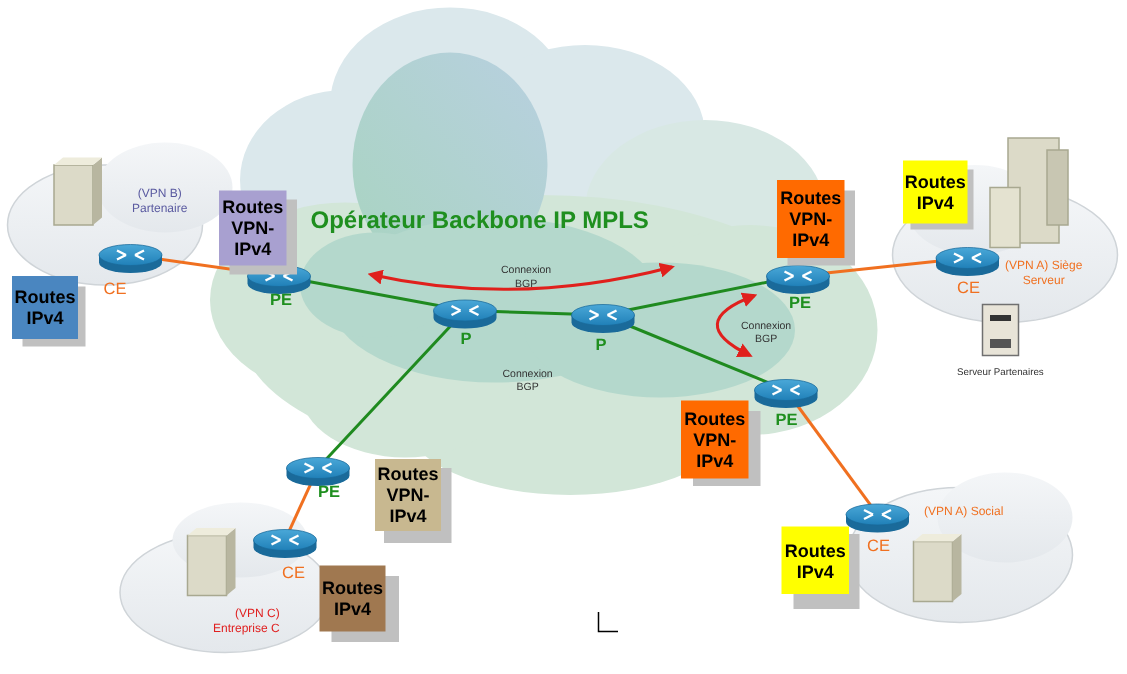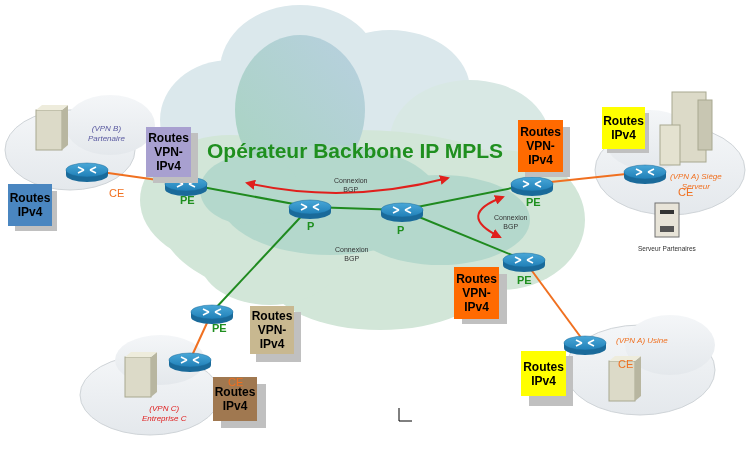--- a/index.html
+++ b/index.html
@@ -3,24 +3,24 @@
 <meta charset="utf-8">
 <style>
   html, body { margin: 0; padding: 0; background: #ffffff; }
   body { width: 751px; height: 449px; position: relative; overflow: hidden; font-family: "Liberation Sans", sans-serif; }
   #diagram { position: absolute; left: 0; top: 0; width: 751px; height: 449px; }
   .box { position: absolute; font-family: "Liberation Sans", sans-serif; font-weight: bold; font-size: 12px; line-height: 14px; color: #000; text-align: center; display: flex; align-items: center; justify-content: center; white-space: pre-line; }
   .shadow { position: absolute; background: #c0c0c0; }
   .lbl { position: absolute; font-family: "Liberation Sans", sans-serif; white-space: nowrap; }
   .node-lbl { font-size: 11px; }
   .green { color: #1f8f1f; font-weight: bold; }
-  .orange { color: #f07020; margin-left: 40px; }
+  .orange { color: #f07020; }
   .bgp { font-size: 7px; color: #333; text-align: center; line-height: 9px; white-space: pre-line; }
-  .site { font-size: 8px; font-style: italic; text-align: center; line-height: 10px; white-space: pre-line; }
-  .title { font-size: 21px; font-weight: bold; color: #1f8f1f; }
+  .site { font-size: 8px; text-align: center; line-height: 10px; white-space: pre-line; }
+  .title { font-size: 16px; font-weight: bold; color: #1f8f1f; }
   .server-lbl { font-size: 6.5px; color: #333; }
 </style>
 </head>
 <body>
 
 <svg id="diagram" width="751" height="449" viewBox="0 0 751 449" xmlns="http://www.w3.org/2000/svg">
   <defs>
     <radialGradient id="bbGrad" cx="45%" cy="55%" r="60%">
       <stop offset="0%" stop-color="#a8d0c0"></stop>
       <stop offset="100%" stop-color="#d6e8e0"></stop>
@@ -226,17 +226,17 @@
 BGP</div>
 <div class="lbl bgp" style="left:494px;top:213px;">Connexion
 BGP</div>
 <div class="lbl bgp" style="left:335px;top:245px;">Connexion
 BGP</div>
 
 <div class="lbl site" style="left:88px;top:124px;color:#5a5aa0;">(VPN B)
 Partenaire</div>
 <div class="lbl site" style="left:670px;top:172px;color:#f07020;">(VPN A) Siège
 Serveur</div>
-<div class="lbl site" style="left:616px;top:336px;color:#f07020;">(VPN A) Usine</div>
-<div class="lbl site" style="left:142px;top:404px;color:#e02020;">(VPN C)
+<div class="lbl site" style="left:616px;top:336px;color:#f07020;">(VPN A) Social</div>
+<div class="lbl site" style="left:142px;top:404px;color:#e02020;text-align:right;">(VPN C)
 Entreprise C</div>
 
 <div class="lbl server-lbl" style="left:638px;top:245px;">Serveur Partenaires</div>
 
 </body></html>

